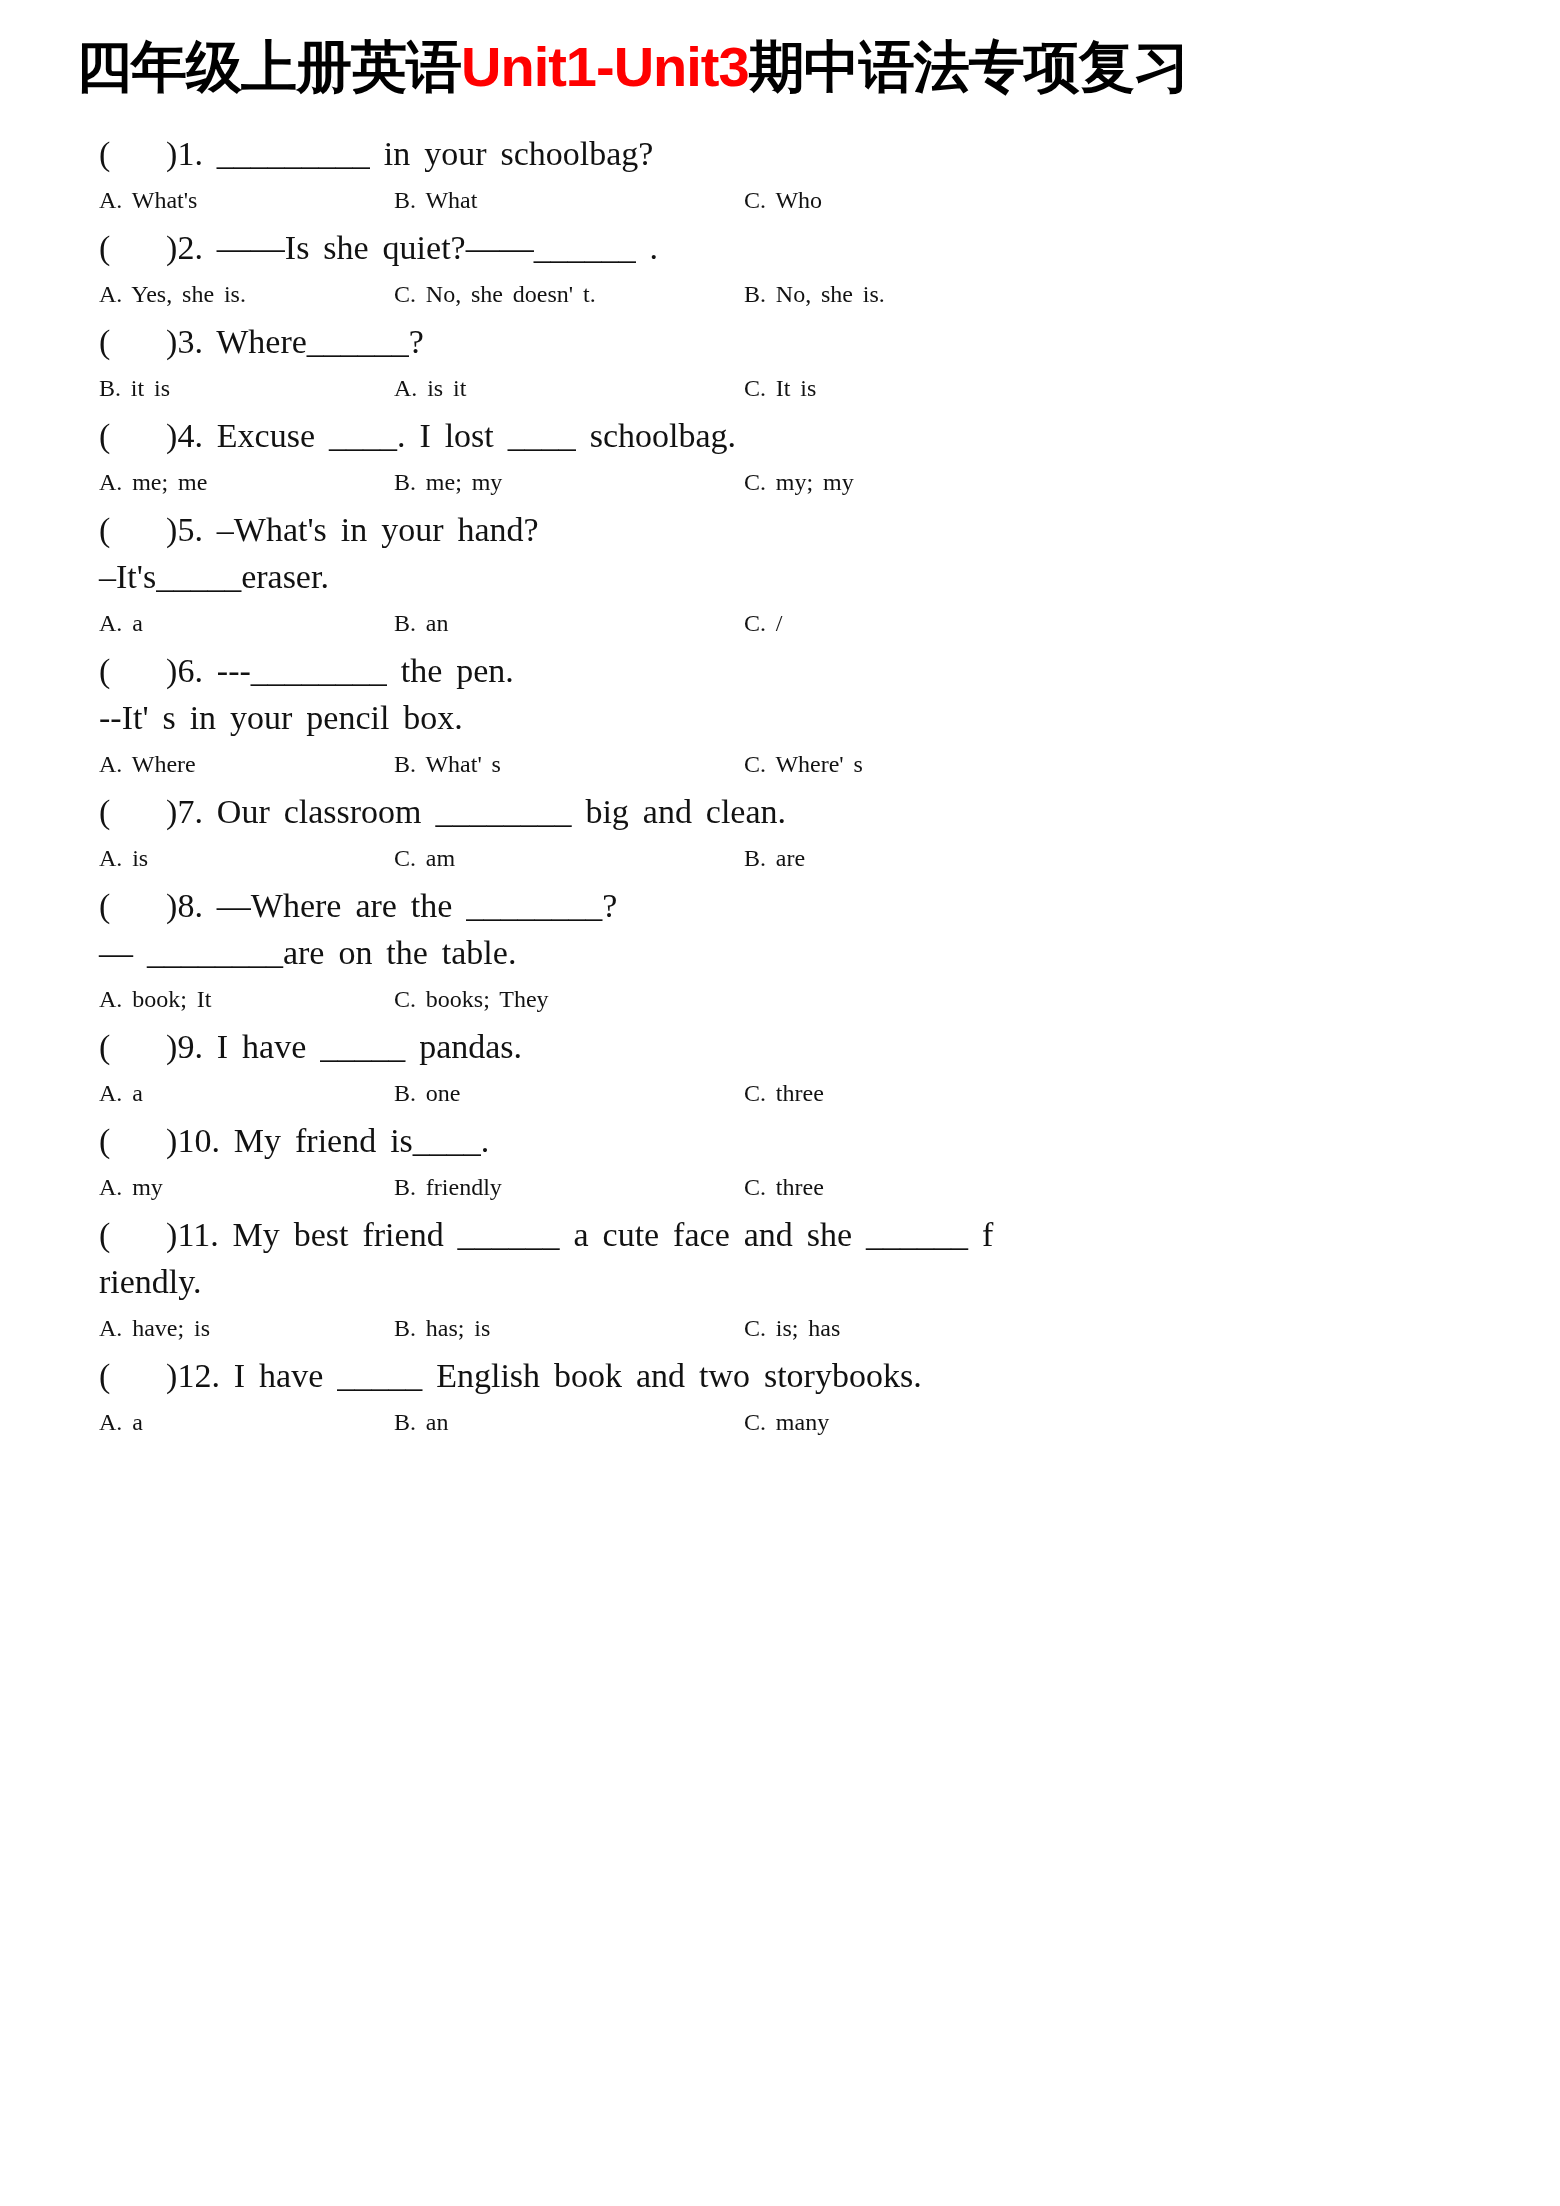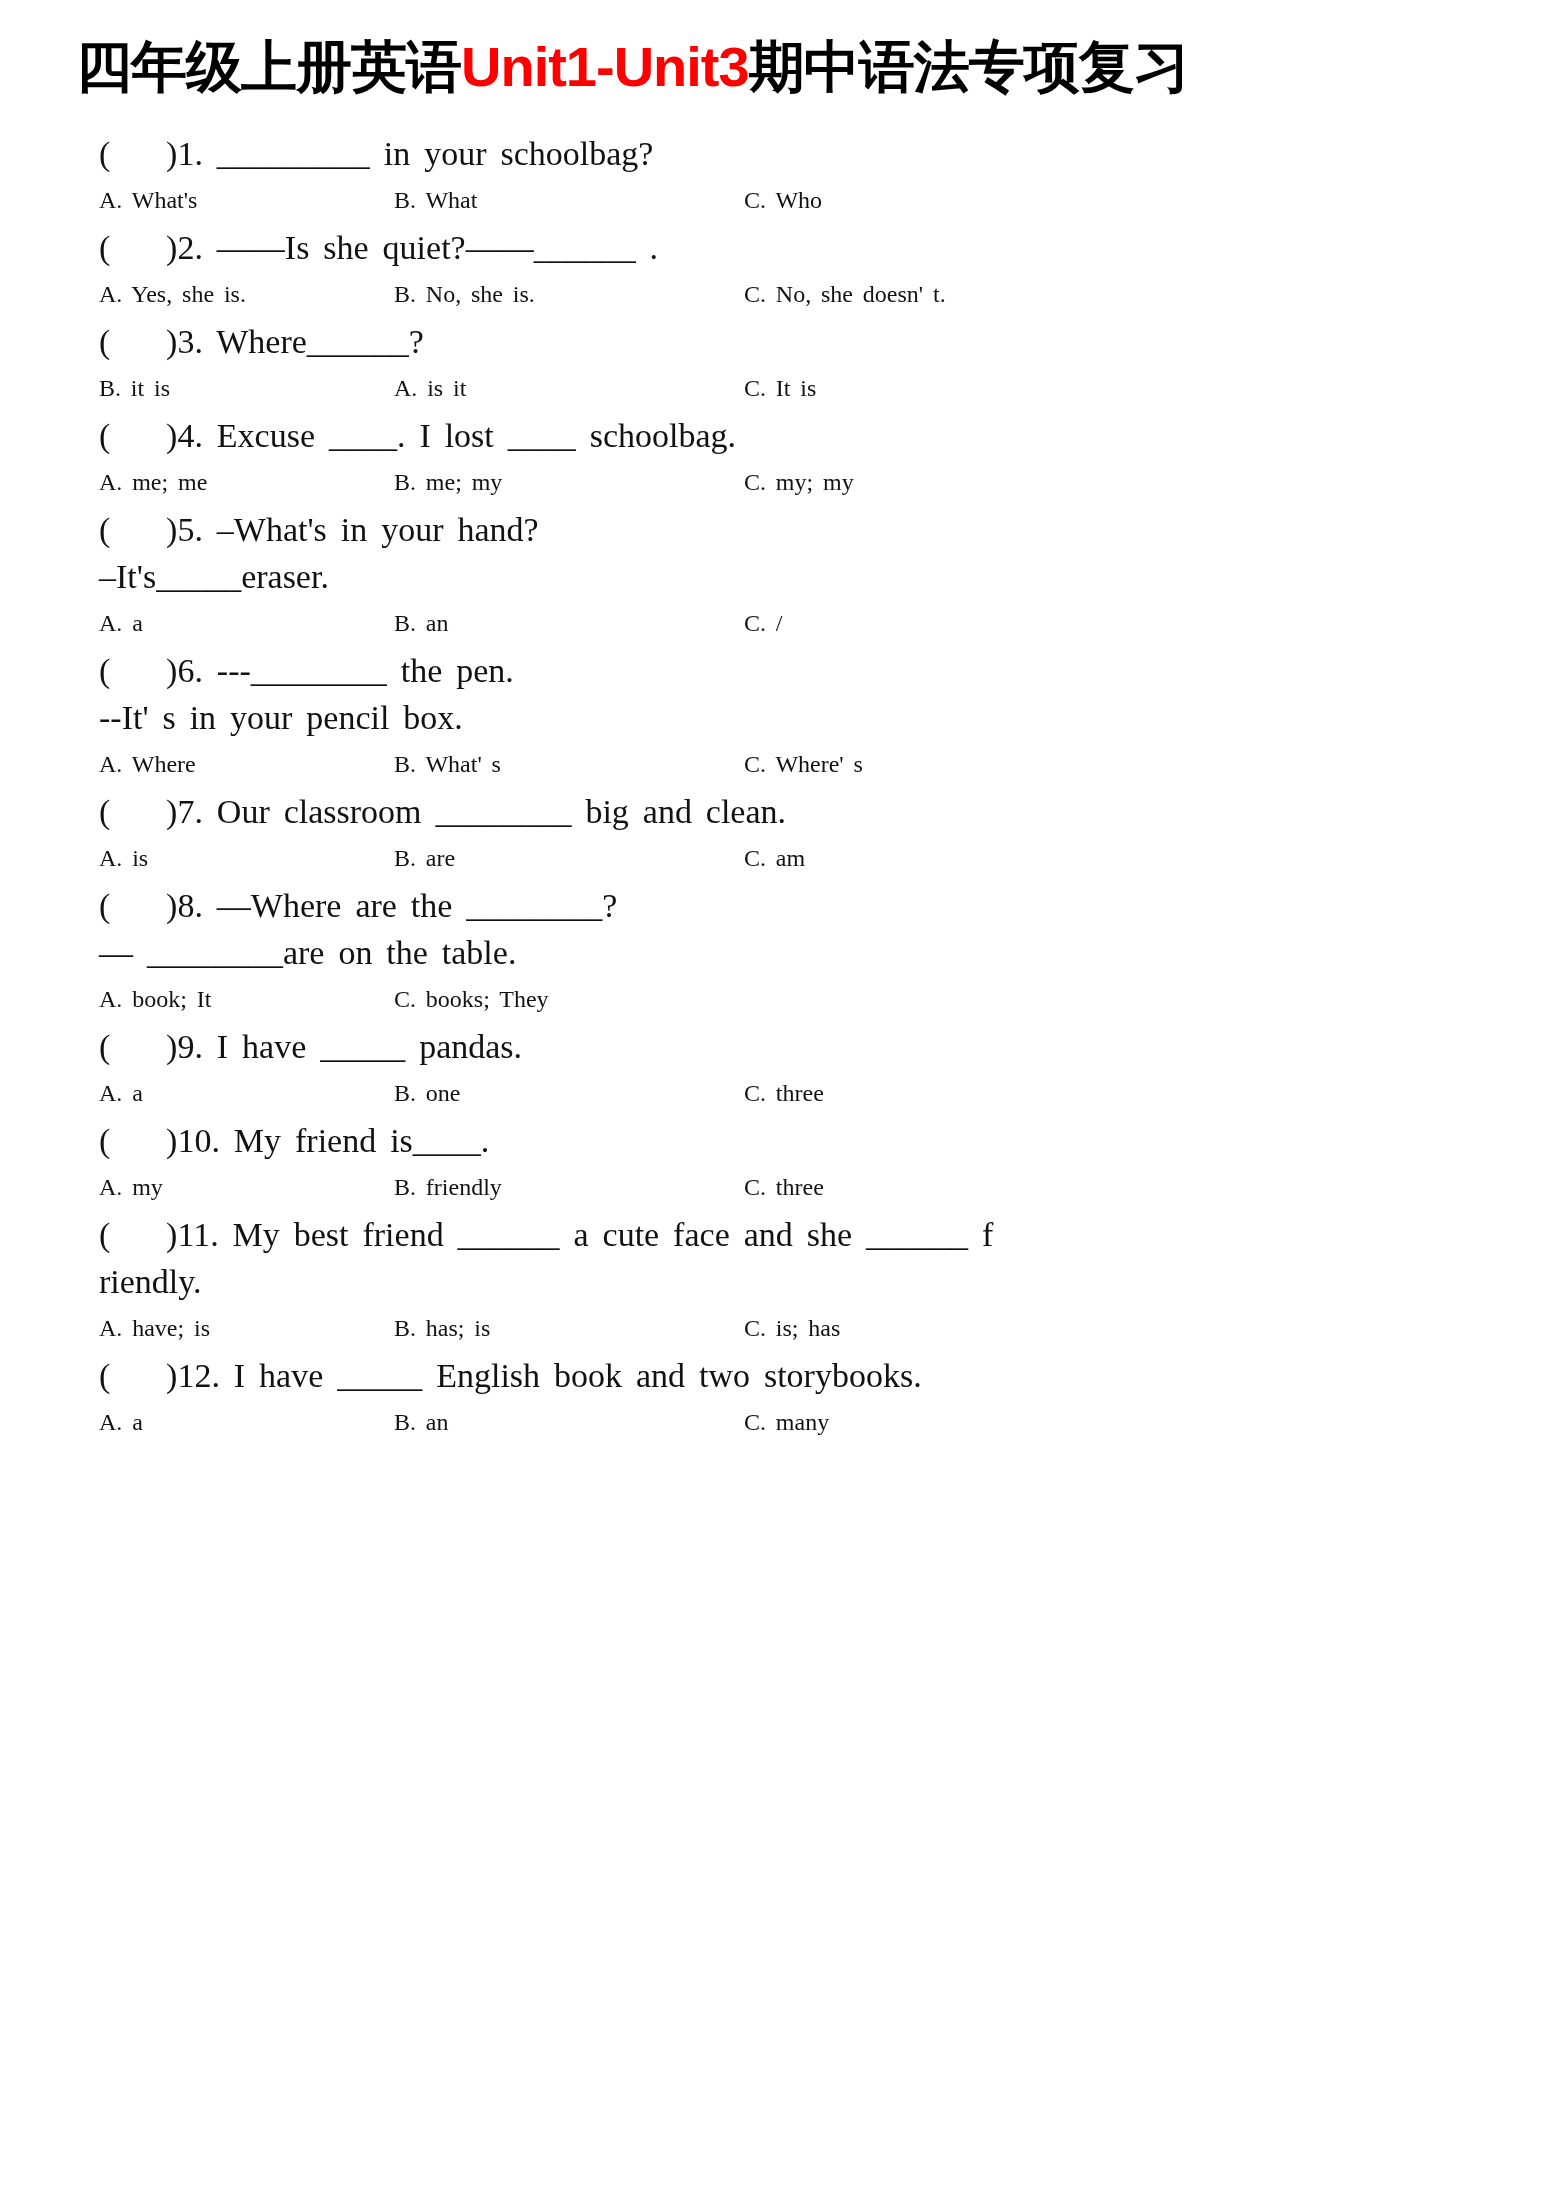--- a/index.html
+++ b/index.html
@@ -57,22 +57,22 @@
         <div class="opt-row">
           <span class="opt">A. What's</span>
           <span class="opt">B. What</span>
           <span class="opt">C. Who</span>
         </div>
       </section>
       <section class="question">
         <div class="q-line">(    )2. ——Is she quiet?——______ .</div>
         <div class="opt-row">
           <span class="opt">A. Yes, she is.</span>
+          <span class="opt">C. No, she doesn' t.</span>
           <span class="opt">B. No, she is.</span>
-          <span class="opt">C. No, she doesn' t.</span>
         </div>
       </section>
       <section class="question">
         <div class="q-line">(    )3. Where______?</div>
         <div class="opt-row">
           <span class="opt">B. it is</span>
           <span class="opt">A. is it</span>
           <span class="opt">C. It is</span>
         </div>
       </section>
@@ -99,22 +99,22 @@
         <div class="opt-row">
           <span class="opt">A. Where</span>
           <span class="opt">B. What' s</span>
           <span class="opt">C. Where' s</span>
         </div>
       </section>
       <section class="question">
         <div class="q-line">(    )7. Our classroom ________ big and clean.</div>
         <div class="opt-row">
           <span class="opt">A. is</span>
+          <span class="opt">C. am</span>
           <span class="opt">B. are</span>
-          <span class="opt">C. am</span>
         </div>
       </section>
       <section class="question">
         <div class="q-line">(    )8. —Where are the ________?</div>
         <div class="q-line">— ________are on the table.</div>
         <div class="opt-row">
           <span class="opt">A. book; It</span>
           <span class="opt">C. books; They</span>
         </div>
       </section>

